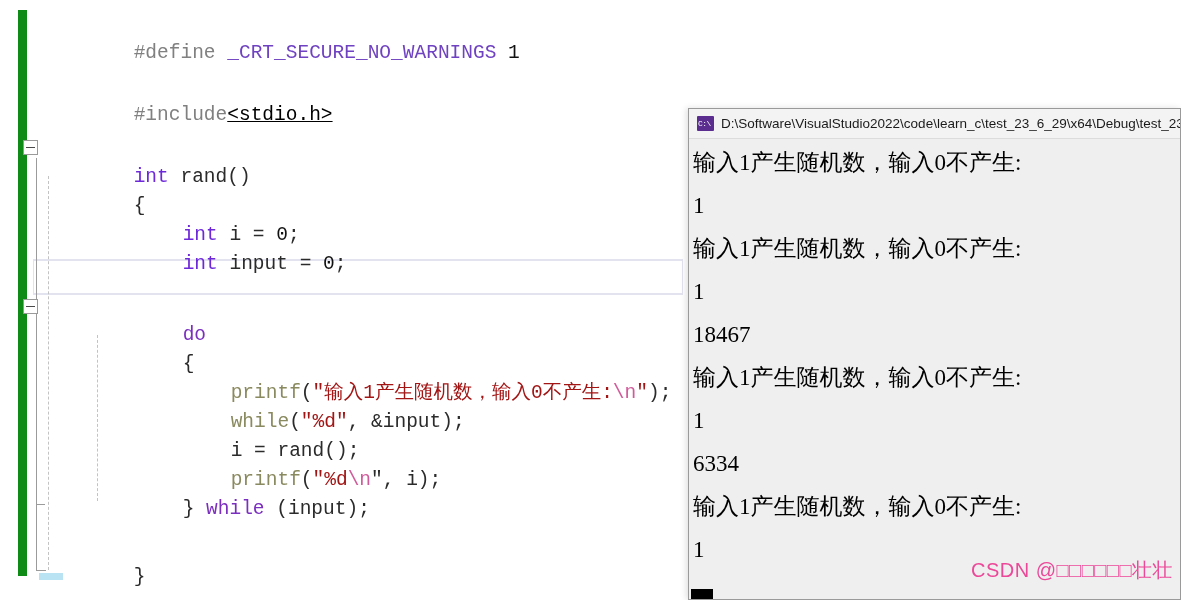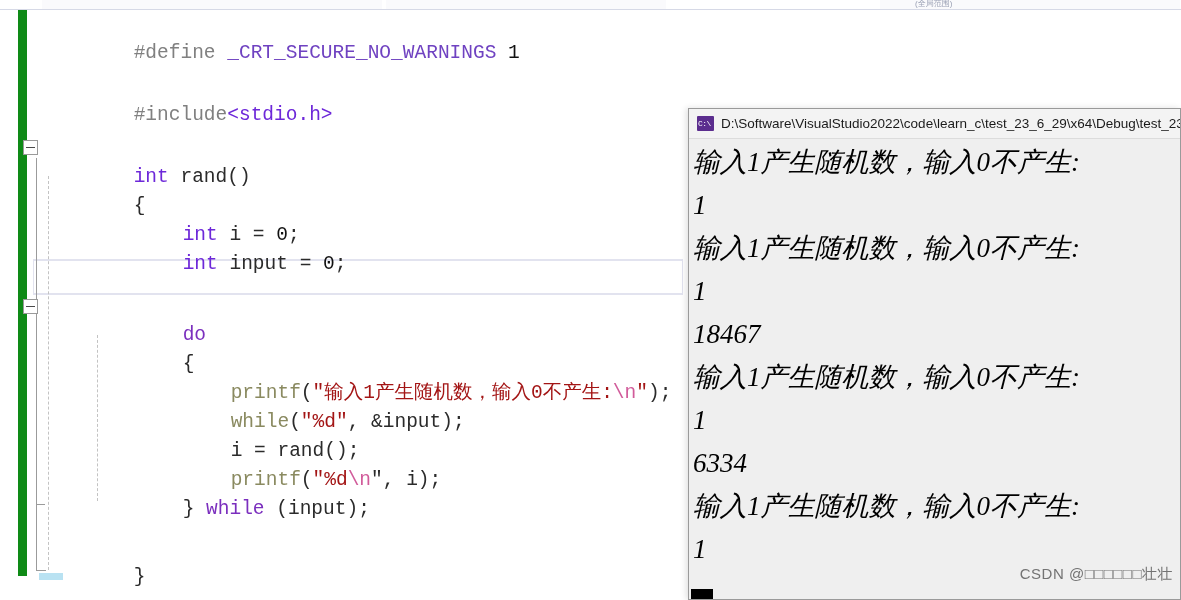--- a/index.html
+++ b/index.html
@@ -36,21 +36,21 @@
   
   .t-plain{color:#2b2b2b;}
   .t-pp{color:#808080;}            
   .t-macro{color:#6f42c1;}         
   .t-num{color:#111111;}
   .t-str{color:#a31515;}           
   .t-esc{color:#d15b9a;}           
   .t-kw{color:#6d28d9;}            
   .t-kwp{color:#7b2fbe;}
   .t-fn{color:#8a8a60;}
-  .t-hdr{color:#6d28d9;}           
+  .t-hdr{color:#000000;text-decoration:underline;}           
   .t-brace{color:#2b2b2b;}
 
   
   .guide{position:absolute;width:0;border-left:1px dashed #c3c3c3;}
   .vline{position:absolute;width:0;border-left:1px solid #9b9b9b;}
   .hline{position:absolute;height:0;border-top:1px solid #9b9b9b;}
 
   .collapse{
     position:absolute;width:15px;height:15px;box-sizing:border-box;
     border:1px solid #9a9a9a;background:#ffffff;
@@ -97,47 +97,40 @@
   .console-title-text{
     font-family:"Liberation Sans","DejaVu Sans",sans-serif;
     font-size:13.5px;color:#1b1b1b;white-space:nowrap;overflow:hidden;
   }
   .console-body{
     position:relative;height:461px;background:#efefef;
     padding:2px 0 0 2px;box-sizing:border-box;overflow:hidden;
   }
   .con-line{
     font-family:"Liberation Serif","DejaVu Serif",serif;
-    font-size:27px;line-height:43px;height:43px;
-    color:#000000;white-space:nowrap;padding-left:2px;font-style:italic;
+    font-size:23px;line-height:43px;height:43px;
+    color:#000000;white-space:nowrap;padding-left:2px;
   }
   .con-caret{
     position:absolute;left:2px;bottom:0px;width:22px;height:11px;background:#000000;
   }
   .console-leftedge{position:absolute;left:0;top:31px;width:3px;height:461px;background:#bcbcbc;}
 
   
   .watermark{
     position:absolute;right:8px;bottom:16px;
     font-family:"Liberation Sans","DejaVu Sans",sans-serif;
-    font-size:15px;color:#737373;white-space:nowrap;letter-spacing:.5px;
+    font-size:20px;color:#ec4899;white-space:nowrap;letter-spacing:.5px;
   }
 </style>
 </head>
 <body>
 
 <div class="screen">
 
-  <div class="toolbar-strip">
-    <div class="seg-a"></div>
-    <div class="seg-b"></div>
-    <div class="seg-c"></div>
-    <div class="combo-ghost">(全局范围)</div>
-    <div class="divider"></div>
-  </div>
 
   <div class="editor">
 
     <div class="changebar"></div>
 
     <div class="curline"></div>
     <div class="curline-inner"></div>
 
     <div class="vline" style="left:36px;top:148px;height:412px;"></div>
     <div class="hline" style="left:36px;top:560px;width:10px;"></div>

